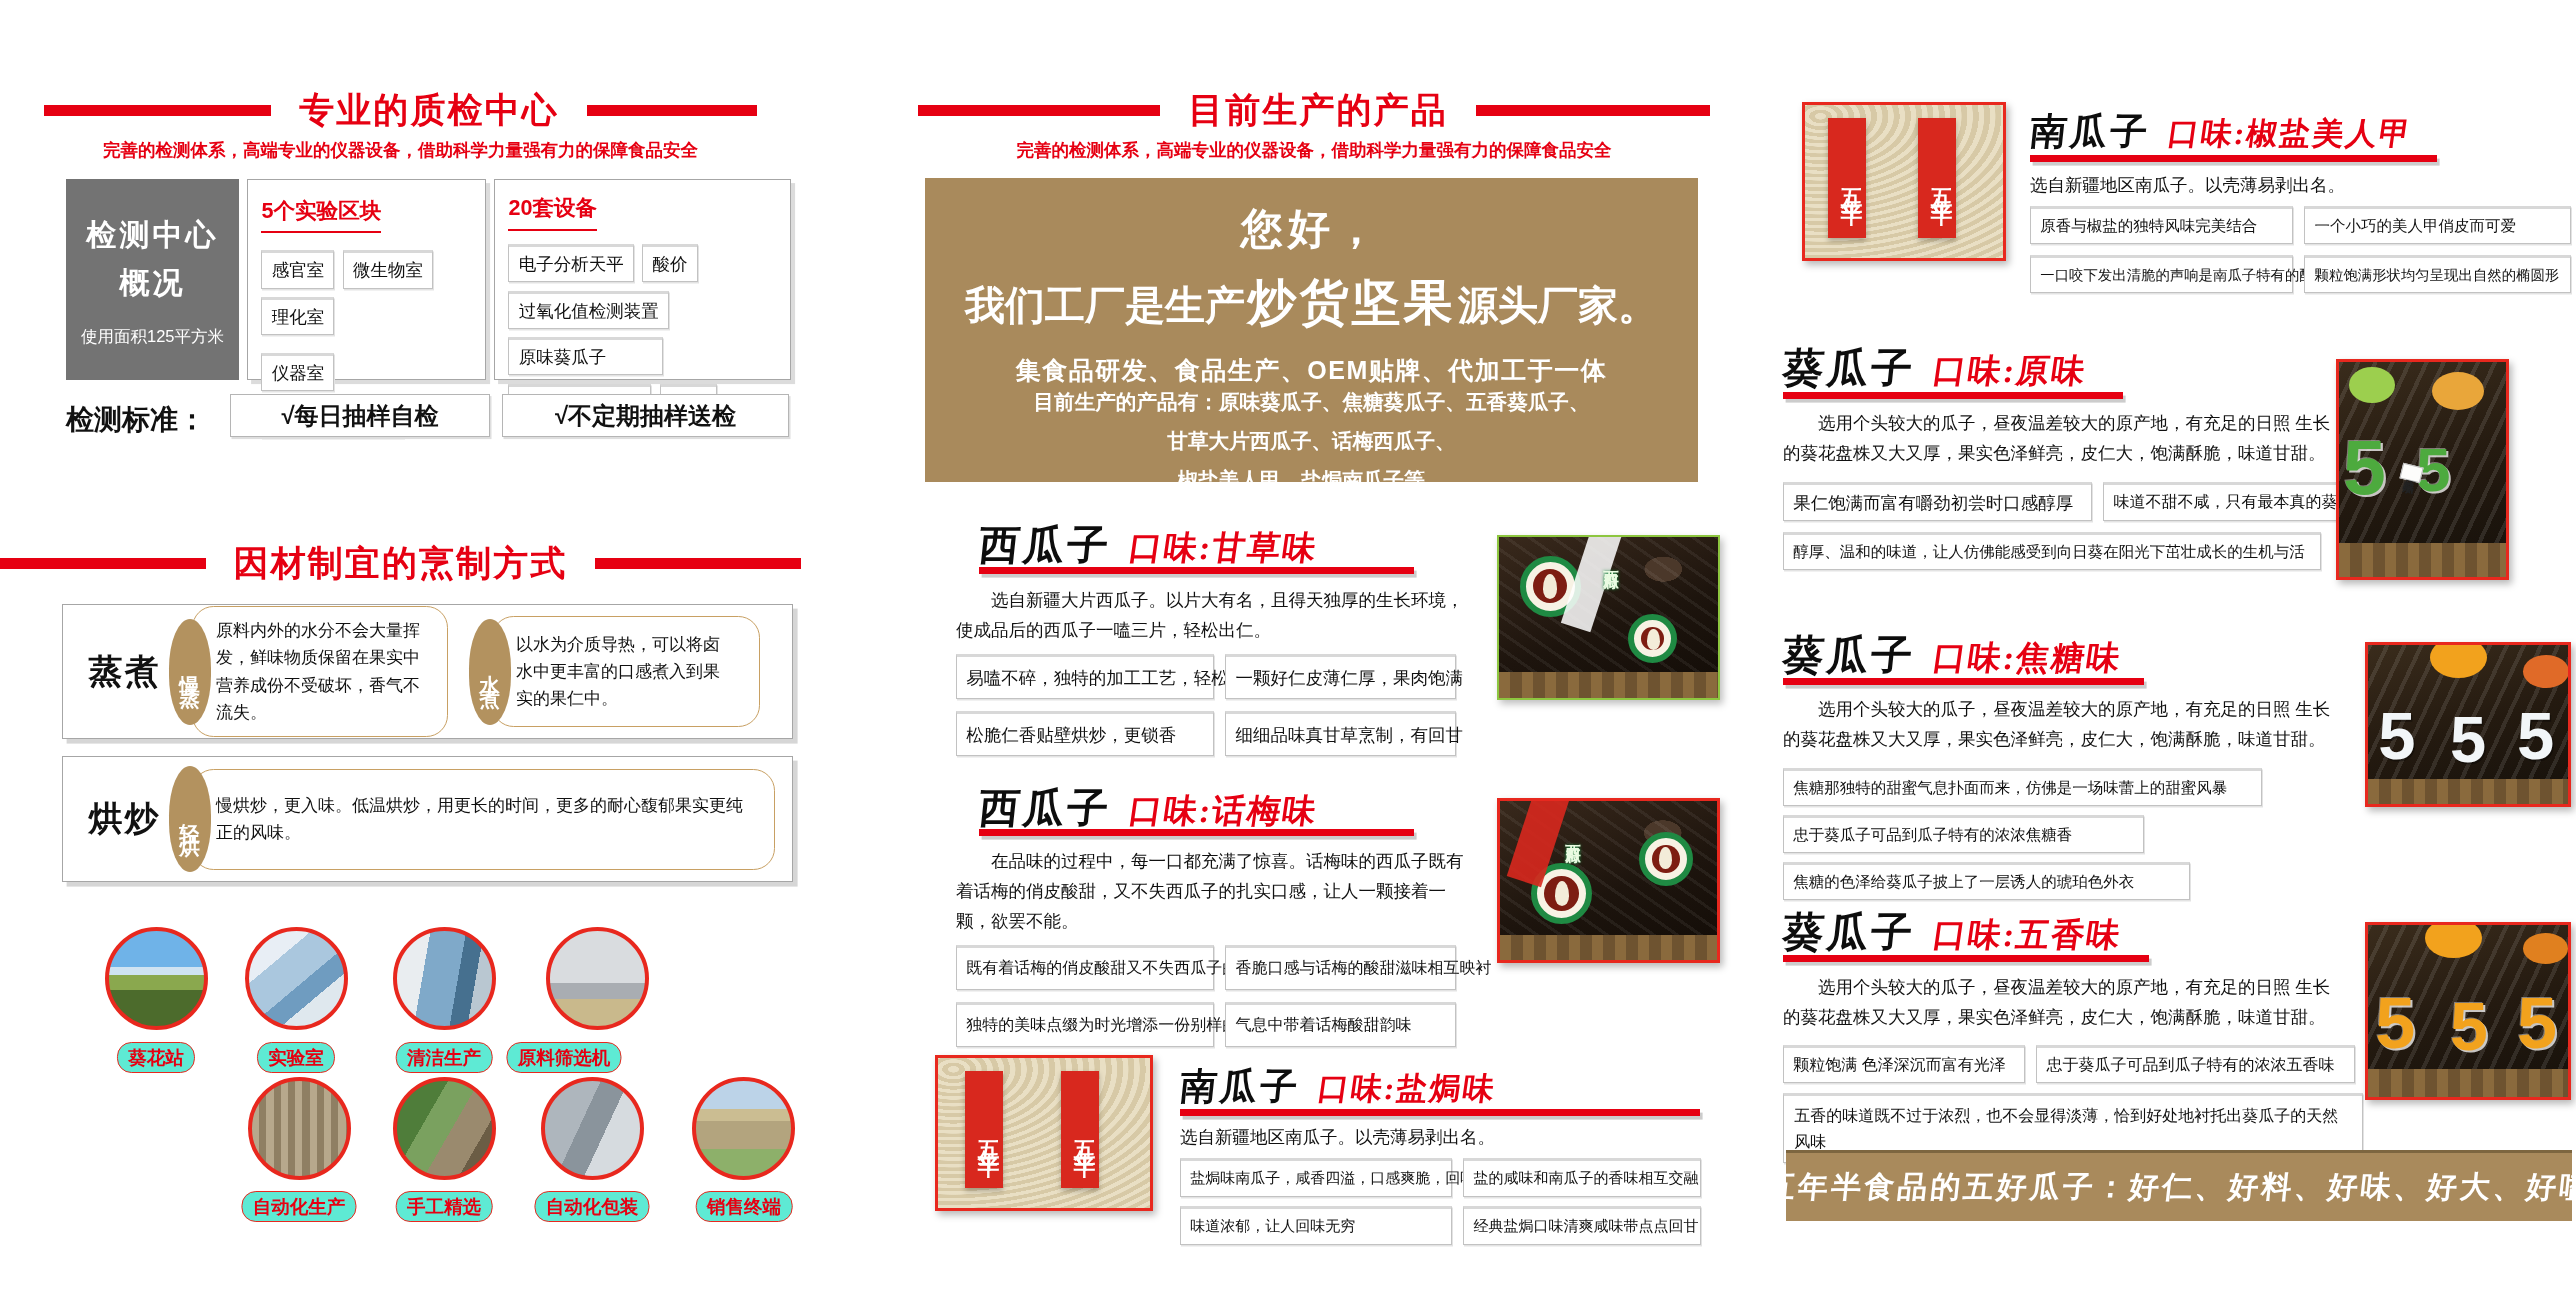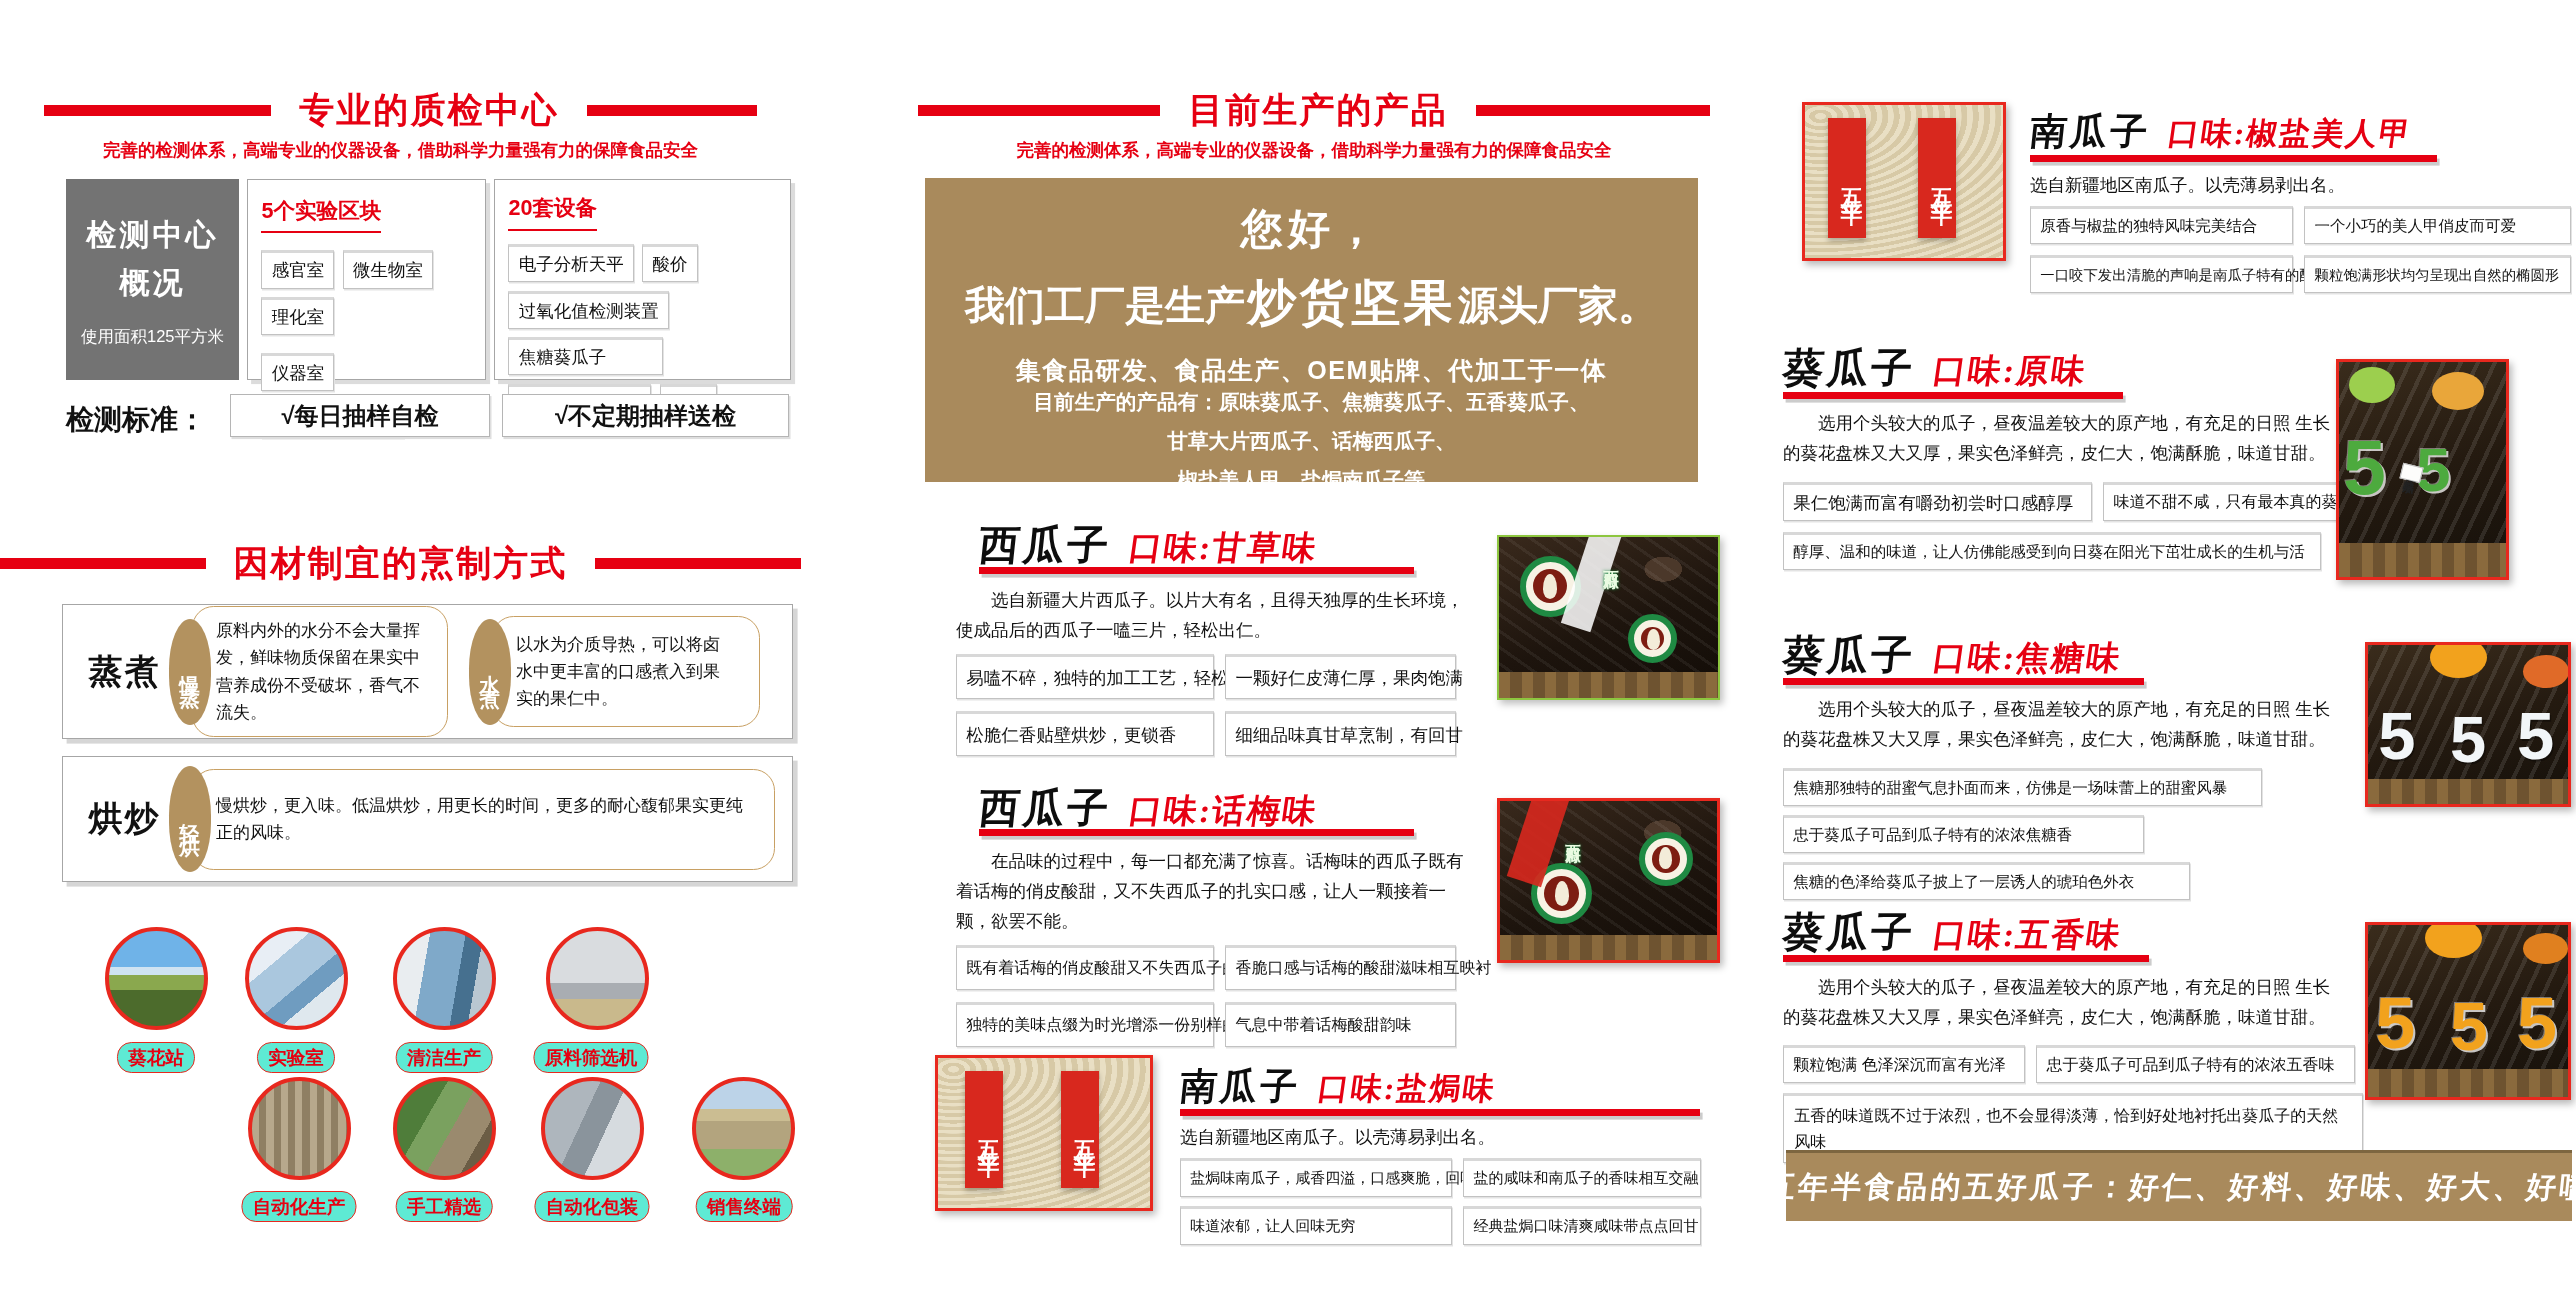--- a/index.html
+++ b/index.html
@@ -135,21 +135,21 @@
   <div class="panel" style="left:494px;top:179px;width:297px;height:201px;padding-top:13.4px;">
     <span class="panel-title">20套设备</span>
     <div class="tag-row" style="margin-top:13.4px;">
       <span class="tg">电子分析天平</span>
       <span class="tg">酸价</span>
     </div>
     <div class="tag-row" style="margin-top:8.2px;">
       <span class="tg">过氧化值检测装置</span>
     </div>
     <div class="tag-row" style="margin-top:8.2px;">
-      <span class="tg" style="min-width:155px;">焦糖葵瓜子</span>
+      <span class="tg" style="min-width:155px;">原味葵瓜子</span>
     </div>
     <div class="tag-row" style="margin-top:8.2px;">
       <span class="tg">电热鼓风干燥箱</span>
       <span class="tg" style="min-width:57px;justify-content:center;">...</span>
     </div>
   </div>
 
   <div class="std-label" style="left:66px;top:401px;">检测标准：</div>
   <div class="std-box" style="left:230px;top:394px;width:260px;height:43px;">√每日抽样自检</div>
   <div class="std-box" style="left:502px;top:394px;width:287px;height:43px;">√不定期抽样送检</div>
@@ -174,21 +174,21 @@
     <div class="m-bubble" style="width:587px;min-height:101px;">慢烘炒，更入味。低温烘炒，用更长的时间，更多的耐心馥郁果实更纯正的风味。</div>
   </div>
 
   <div class="circ g-field" style="left:105px;top:927px;"></div>
   <div class="circ g-lab" style="left:245px;top:927px;"></div>
   <div class="circ g-clean" style="left:393px;top:927px;"></div>
   <div class="circ g-machine" style="left:546px;top:927px;"></div>
   <div class="circ-label" style="left:156px;top:1042px;">葵花站</div>
   <div class="circ-label" style="left:296px;top:1042px;">实验室</div>
   <div class="circ-label" style="left:444px;top:1042px;">清洁生产</div>
-  <div class="circ-label" style="left:591px;top:1042px;">原料筛选机</div>
+  <div class="circ-label" style="left:564px;top:1042px;">原料筛选机</div>
 
   <div class="circ g-auto" style="left:248px;top:1077px;"></div>
   <div class="circ g-hand" style="left:393px;top:1077px;"></div>
   <div class="circ g-pack" style="left:541px;top:1077px;"></div>
   <div class="circ g-store" style="left:692px;top:1077px;"></div>
   <div class="circ-label" style="left:299px;top:1191px;">自动化生产</div>
   <div class="circ-label" style="left:444px;top:1191px;">手工精选</div>
   <div class="circ-label" style="left:592px;top:1191px;">自动化包装</div>
   <div class="circ-label" style="left:744px;top:1191px;">销售终端</div>
 

